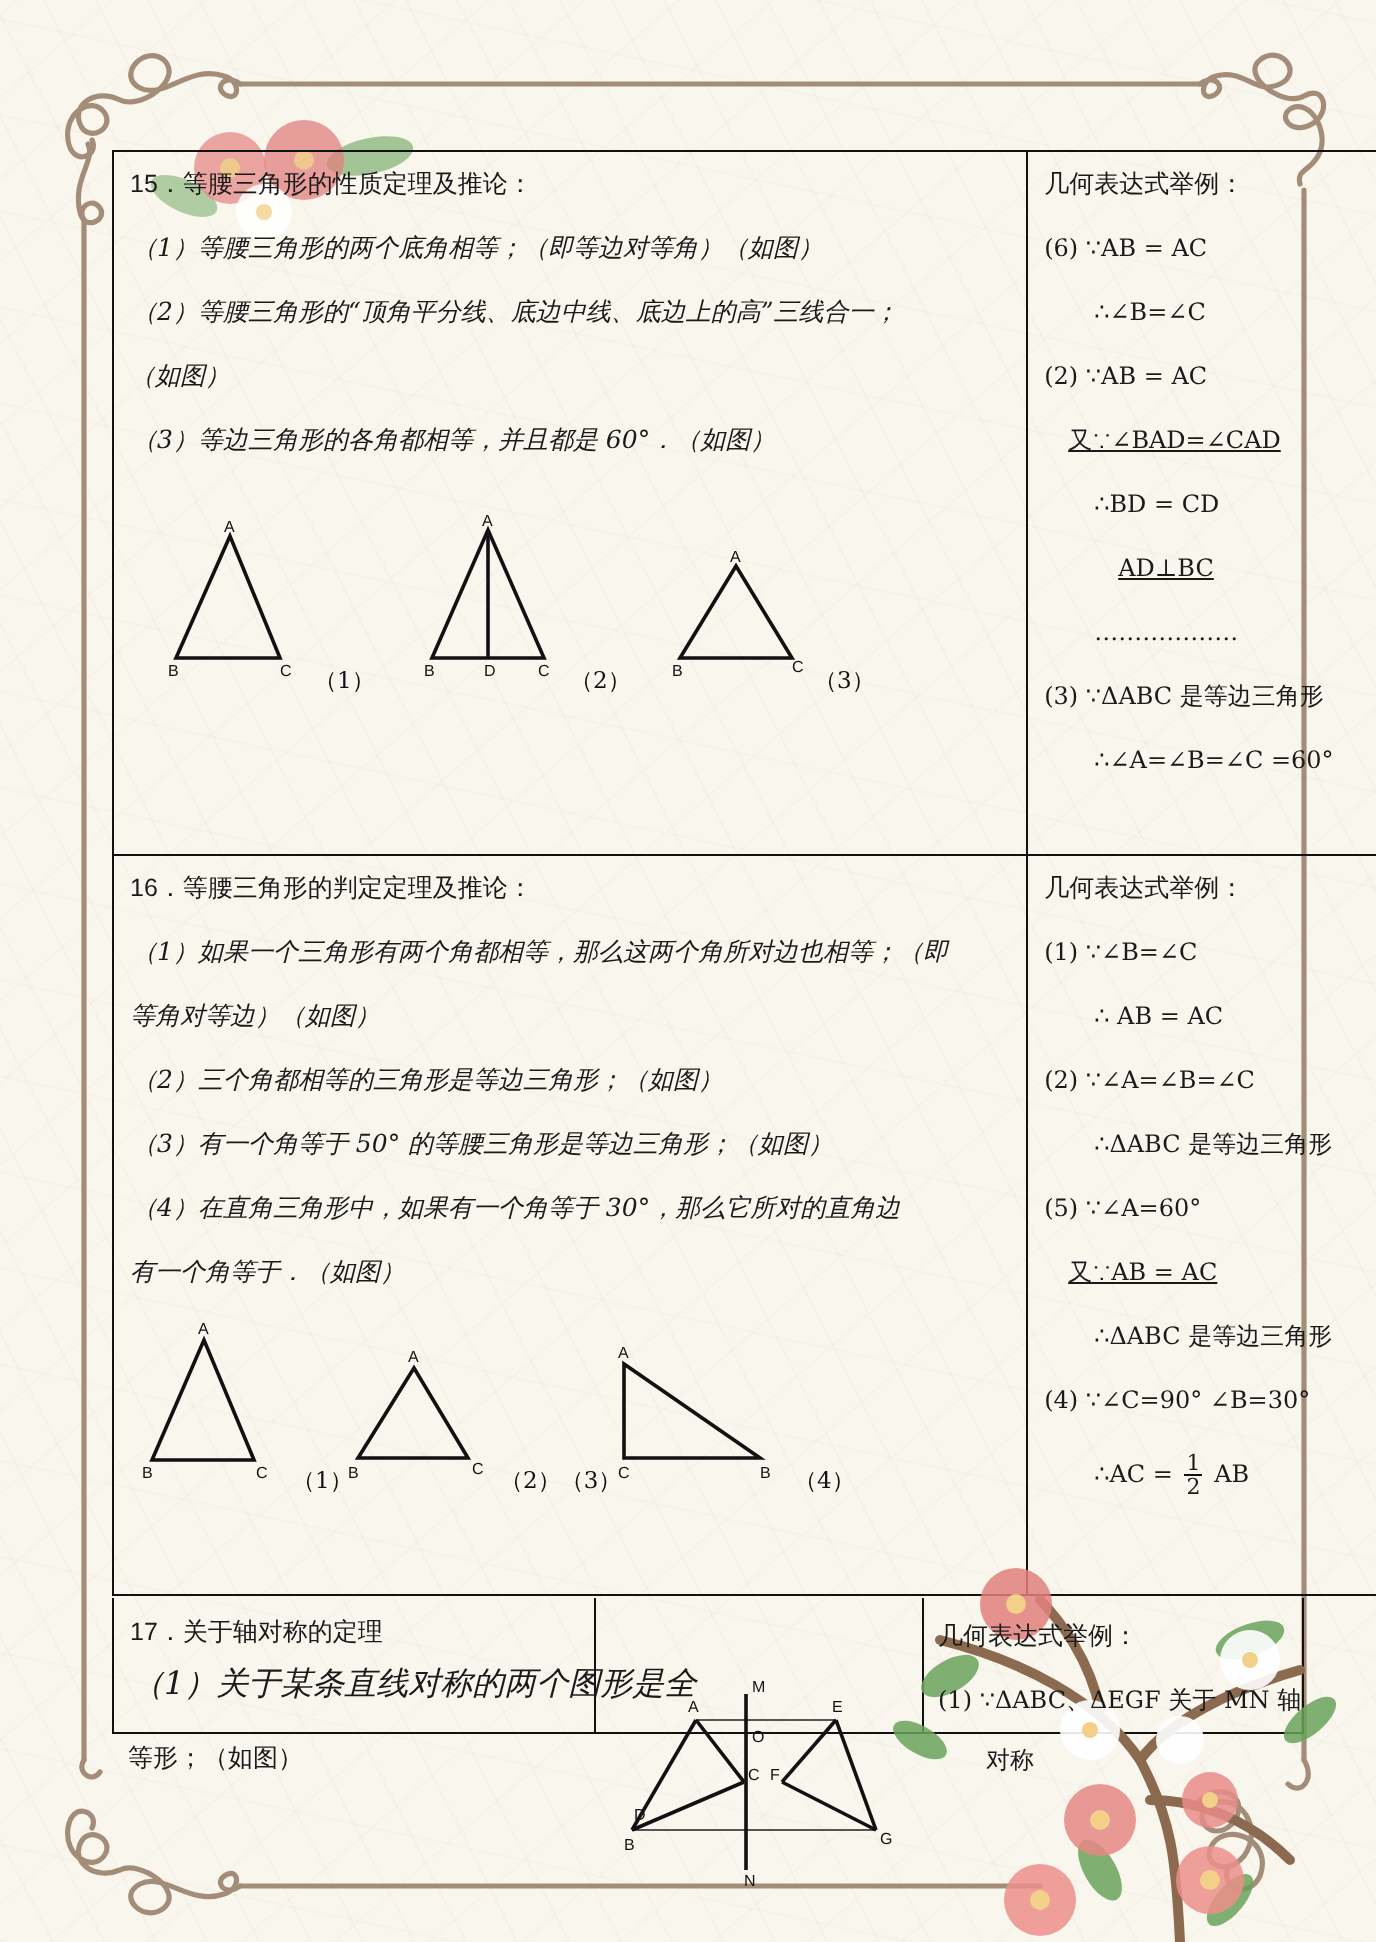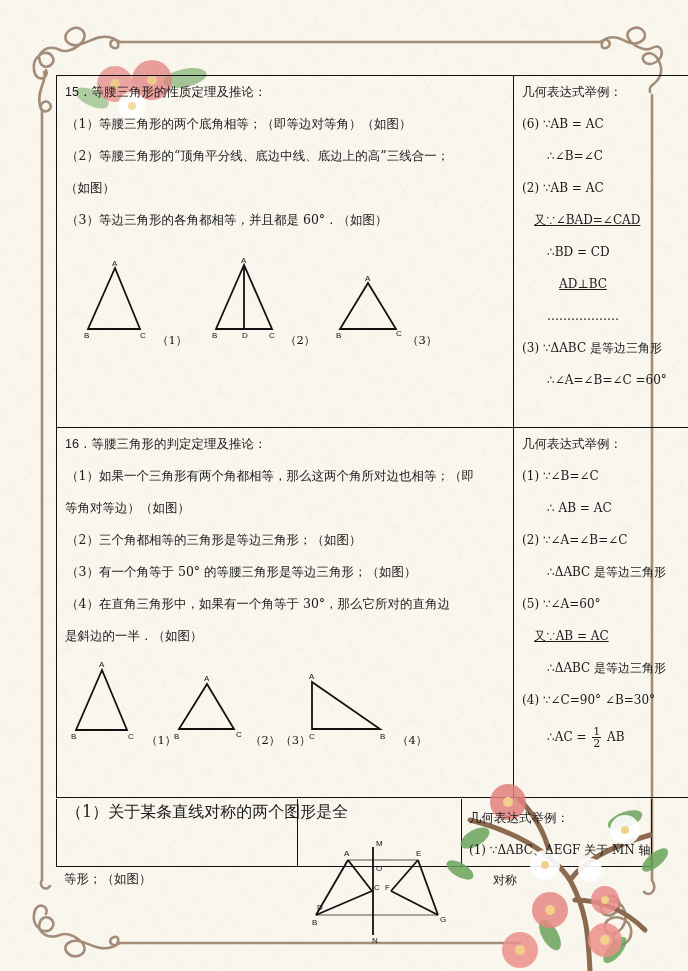--- a/index.html
+++ b/index.html
@@ -31,21 +31,21 @@
     vertical-align: top;
     padding: 0;
   }
   .cell-left { width: 404px; }
   .cell-right { width: 190px; }
 
   .sec-title {
     font-family: "Liberation Sans", "DejaVu Sans", sans-serif;
     font-size: 12.5px; padding-left: 8px; line-height: 32px; height: 32px;
   }
-  .line { line-height: 32px; height: 32px; white-space: nowrap; }
+  .line { line-height: 32px; height: 32px; white-space: nowrap; font-style: italic; }
   .ind { padding-left: 9px; }
   .noind { padding-left: 8px; }
 
   .ex-line { line-height: 32px; height: 32px; white-space: nowrap; font-size: 12px; }
   .ex-h { padding-left: 8px; font-size: 12.5px; }
   .p0 { padding-left: 8px; }
   .p1 { padding-left: 33px; }
   .p2 { padding-left: 45px; text-decoration: underline; }
   .p3 { padding-left: 20px; text-decoration: underline; }
 
@@ -148,21 +148,21 @@
   </tr>
 
   <tr style="height:370px">
     <td class="cell-left">
       <div class="sec-title">16．等腰三角形的判定定理及推论：</div>
       <div class="line ind">（1）如果一个三角形有两个角都相等，那么这两个角所对边也相等；（即</div>
       <div class="line noind">等角对等边）（如图）</div>
       <div class="line ind">（2）三个角都相等的三角形是等边三角形；（如图）</div>
       <div class="line ind">（3）有一个角等于 50° 的等腰三角形是等边三角形；（如图）</div>
       <div class="line ind">（4）在直角三角形中，如果有一个角等于 30°，那么它所对的直角边</div>
-      <div class="line noind">是斜边的一半．（如图）</div>
+      <div class="line noind">有一个角等于．（如图）</div>
       <div class="fig-row" style="height:145px">
         <svg width="404" height="100" viewBox="0 0 404 100">
           <g fill="none" stroke="#111" stroke-width="1.8">
             <path d="M45 18 L19 78 L70 78 Z"></path>
             <path d="M150 32 L122 77 L177 77 Z"></path>
             <path d="M255 30 L255 77 L323 77 Z"></path>
           </g>
           <g class="fig-lbl" fill="#111">
             <text x="42" y="15">A</text>
             <text x="14" y="87">B</text>
@@ -200,20 +200,21 @@
         </span>
         <span>AB</span>
       </div>
     </td>
   </tr>
 </tbody>
   </table>
 
 <div style="position:absolute;left:56px;top:799px;width:595px;height:68px;z-index:2">
   <div style="position:absolute;left:0;top:0;width:240px;height:67px;border:1.3px solid #111;border-top:none">
+    <div class="sec-title" style="height:30px;line-height:34px">17．关于轴对称的定理</div>
     <div class="line ind" style="height:26px;line-height:26px">（1）关于某条直线对称的两个图形是全</div>
 
   </div>
   <div style="position:absolute;left:241px;top:0;width:164px;height:67px;border-bottom:1.3px solid #111"></div>
   <div style="position:absolute;left:405px;top:0;width:189px;height:67px;border:1.3px solid #111;border-top:none"></div>
 </div>
 
 <svg class="flower-svg" style="left:400px;top:760px;z-index:3" width="288" height="211" viewBox="0 0 288 211">
   <g fill="none" stroke="#8c6a4f" stroke-width="5" stroke-linecap="round">
     <path d="M190 211 C188 170 186 150 170 120 C150 90 110 70 70 60"></path>

